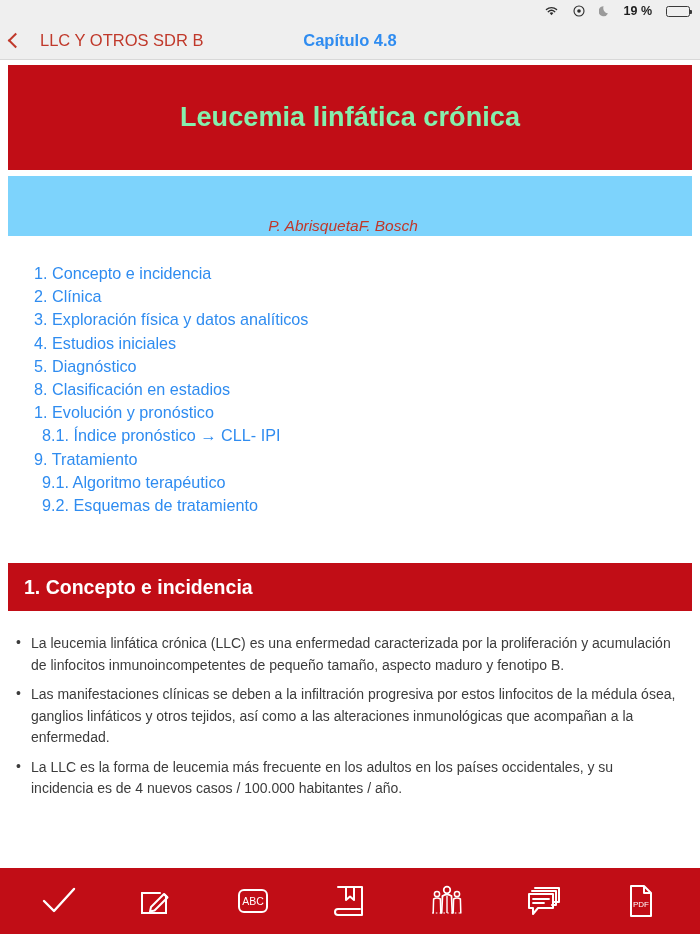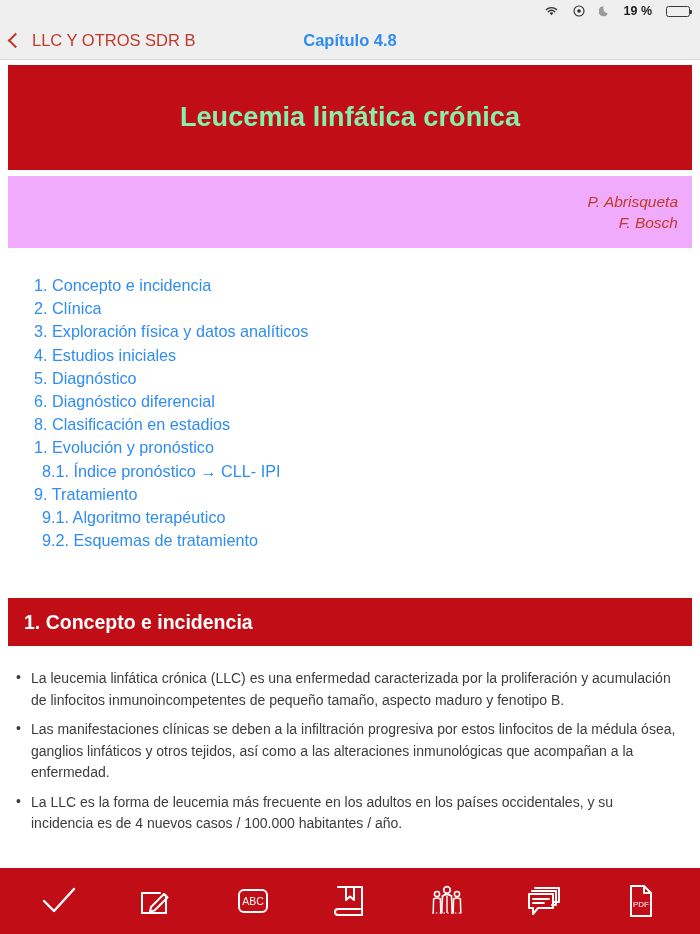--- a/index.html
+++ b/index.html
@@ -64,21 +64,21 @@
     display: flex;
     align-items: center;
     position: relative;
     box-sizing: border-box;
     padding: 0 10px;
     border-bottom: 1px solid #d8d8d8;
   }
   .back-button {
     display: flex;
     align-items: center;
-    gap: 11px;
+    gap: 19px;
     color: #c0392b;
     font-size: 16.5px;
     cursor: pointer;
     z-index: 2;
   }
   .chevron-left {
     width: 9px; height: 9px;
     border-left: 2.4px solid #c0392b;
     border-bottom: 2.4px solid #c0392b;
     transform: rotate(45deg);
@@ -115,24 +115,24 @@
   .chapter-title {
     color: #86efac;
     font-size: 27px;
     font-weight: 700;
     letter-spacing: 0.1px;
     text-align: center;
   }
 
   .authors-block {
     margin: 6px 8px 0 8px;
-    background: #f0abfc;
-    height: 72px;
-    display: flex;
-    flex-direction: column;
+    background: #7dd3fc;
+    height: 60px;
+    display: flex;
+    flex-direction: row;
     align-items: flex-end;
     justify-content: center;
     padding-right: 14px;
     box-sizing: border-box;
   }
   .author {
     color: #c0392b;
     font-style: italic;
     font-size: 15.5px;
     line-height: 21px;
@@ -261,21 +261,20 @@
     <div class="author">P. Abrisqueta</div>
     <div class="author">F. Bosch</div>
   </div>
 
   <nav class="toc">
     <div class="toc-item">1. Concepto e incidencia</div>
     <div class="toc-item">2. Clínica</div>
     <div class="toc-item">3. Exploración física y datos analíticos</div>
     <div class="toc-item">4. Estudios iniciales</div>
     <div class="toc-item">5. Diagnóstico</div>
-    <div class="toc-item">6. Diagnóstico diferencial</div>
     <div class="toc-item">8. Clasificación en estadios</div>
     <div class="toc-item">1. Evolución y pronóstico</div>
     <div class="toc-item level2">8.1. Índice pronóstico → CLL- IPI</div>
     <div class="toc-item">9. Tratamiento</div>
     <div class="toc-item level2">9.1. Algoritmo terapéutico</div>
     <div class="toc-item level2">9.2. Esquemas de tratamiento</div>
   </nav>
 
   <div class="section-banner">
     <div class="section-title">1. Concepto e incidencia</div>

